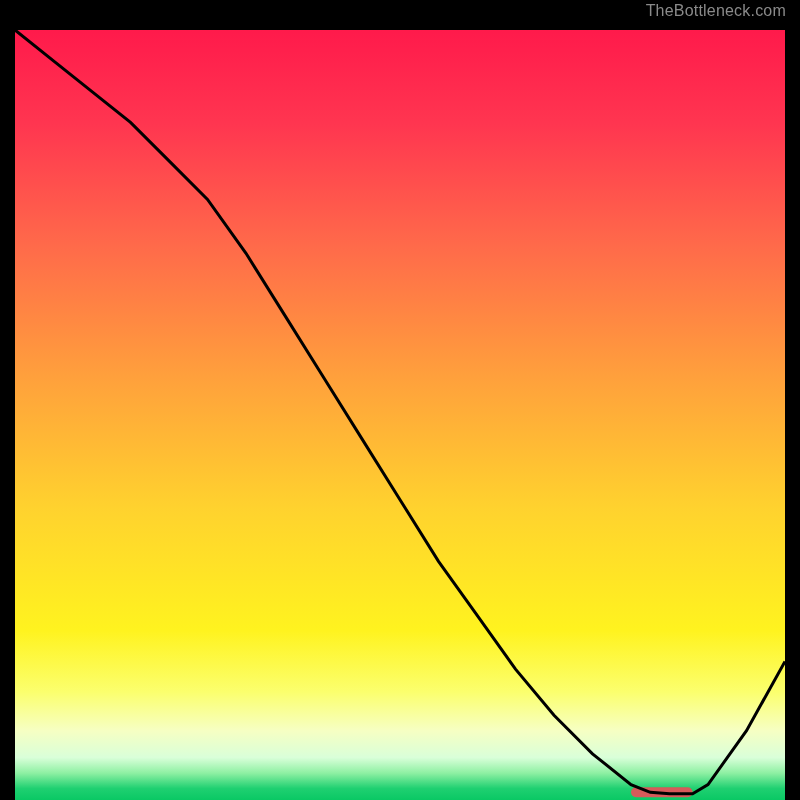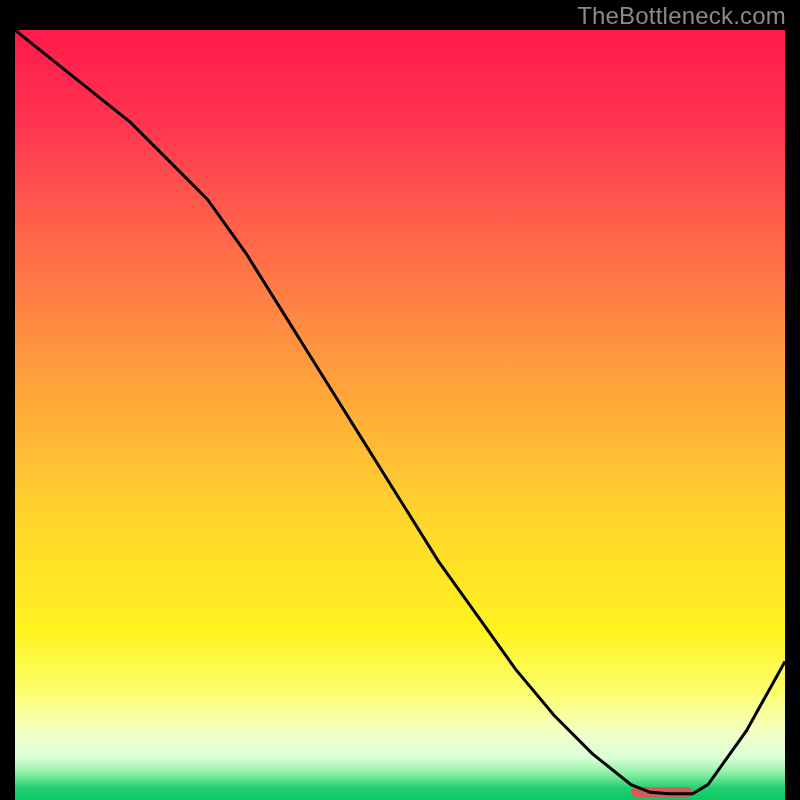--- a/index.html
+++ b/index.html
@@ -24,21 +24,21 @@
     left: 0;
     top: 0;
     width: 770px;
     height: 770px;
   }
   .watermark {
     position: absolute;
     top: 2px;
     right: 14px;
     color: #8a8a8a;
-    font-size: 24px;
+    font-size: 16px;
     font-weight: 500;
     letter-spacing: 0.2px;
   }
 </style>
 </head>
 <body>
 
 <div class="watermark">TheBottleneck.com</div>
 
 <div class="frame">

